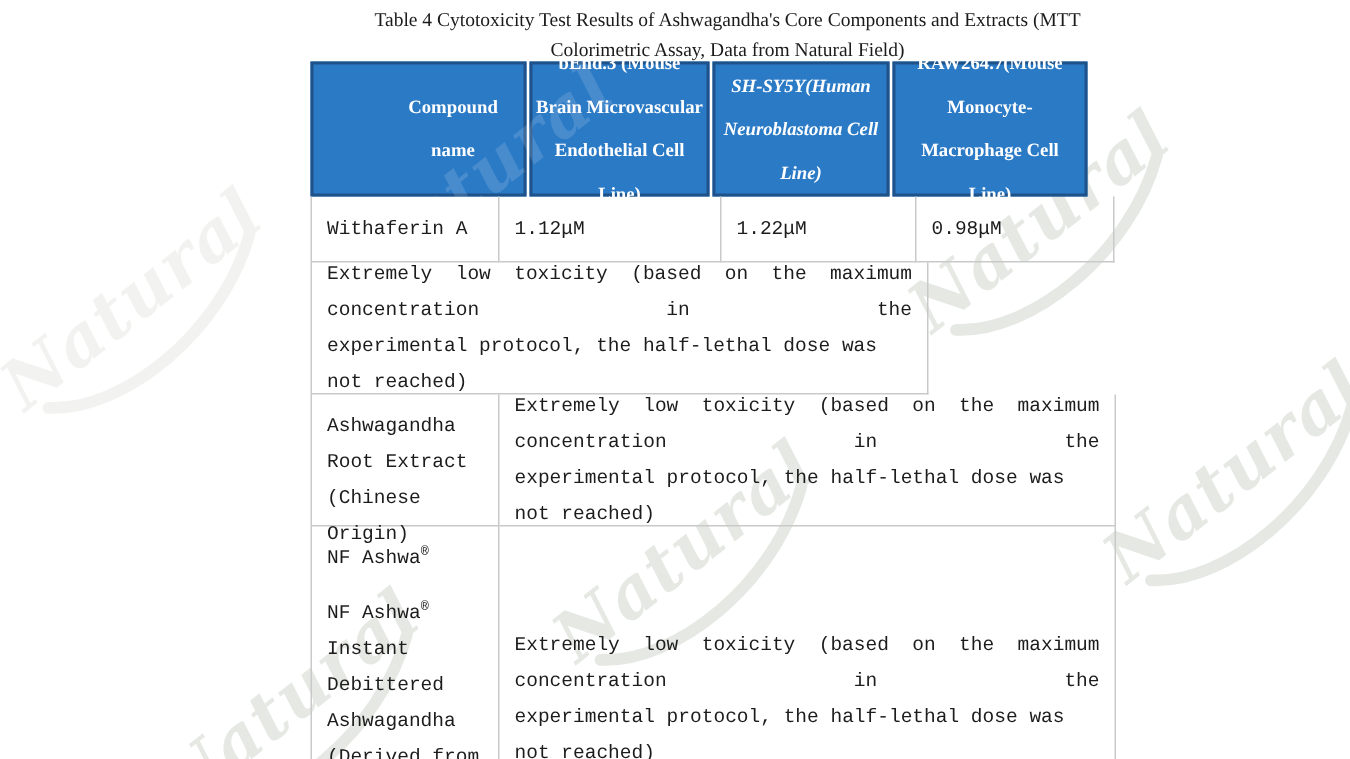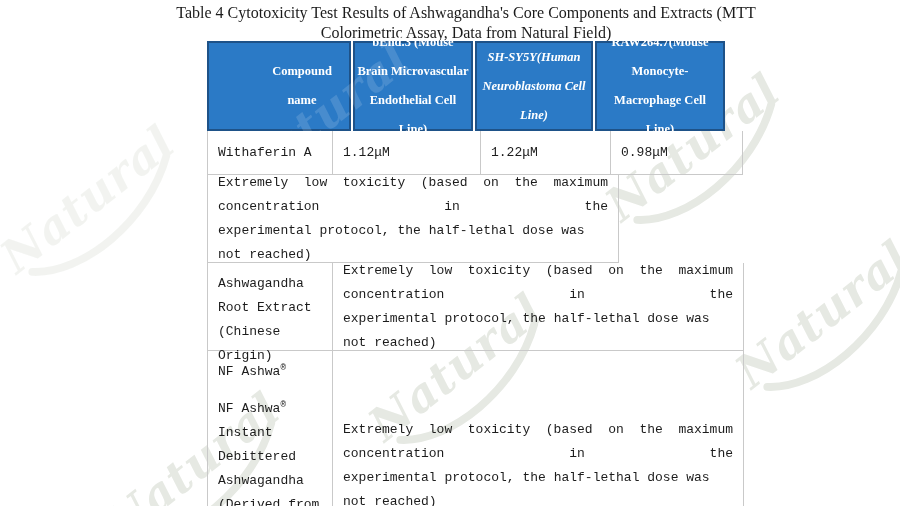--- a/index.html
+++ b/index.html
@@ -1,21 +1,21 @@
 <!DOCTYPE html>
 <html><head>
 <meta charset="utf-8">
 <style>
   html,body{margin:0;padding:0;}
   body{font-family:"Liberation Serif","DejaVu Serif",serif;background:#fff;}
   .page{position:relative;width:900px;height:506px;background:#ffffff;overflow:hidden;}
 
   
-  .title{position:absolute;left:66px;top:3px;width:800px;text-align:center;z-index:2;
-         font-size:16px;line-height:20px;color:#1b1b1b;}
+  .title{position:absolute;left:85px;top:3px;width:800px;text-align:center;z-index:2;
+         font-size:13px;line-height:20px;color:#1b1b1b;}
 
   
   .wm{position:absolute;z-index:0;display:flex;flex-direction:column;align-items:center;
       transform:translate(-50%,-50%) rotate(-38deg);pointer-events:none;}
   .wm-text{font-family:"DejaVu Serif","Liberation Serif",serif;font-style:italic;font-weight:bold;
            font-size:46px;color:#e6e9e3;letter-spacing:1px;line-height:1;}
   .wm svg{margin-top:-12px;}
   .wm.faint{opacity:.5;}
   .header-wm-clip{position:absolute;left:207px;top:41px;width:536px;height:90px;overflow:hidden;
                   z-index:3;pointer-events:none;}

